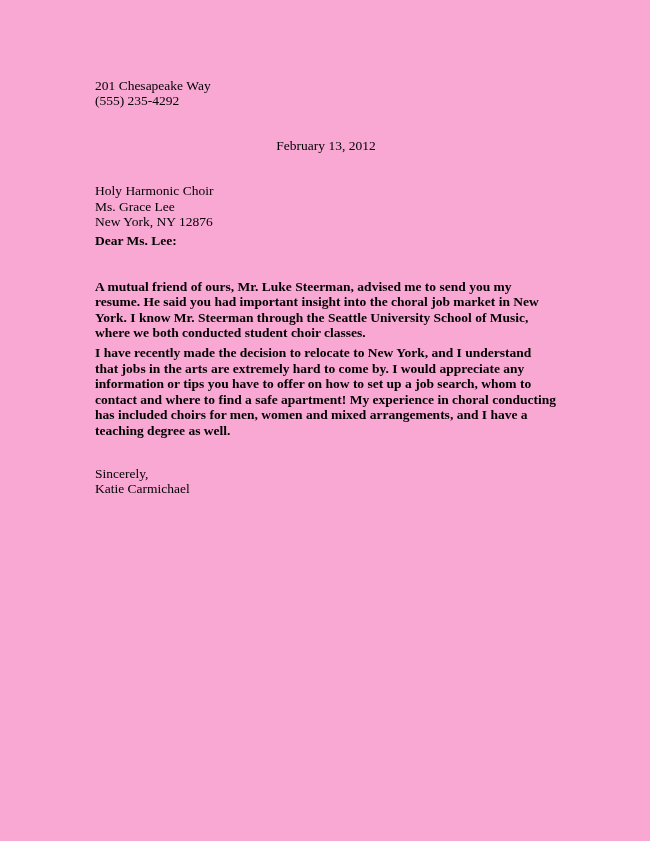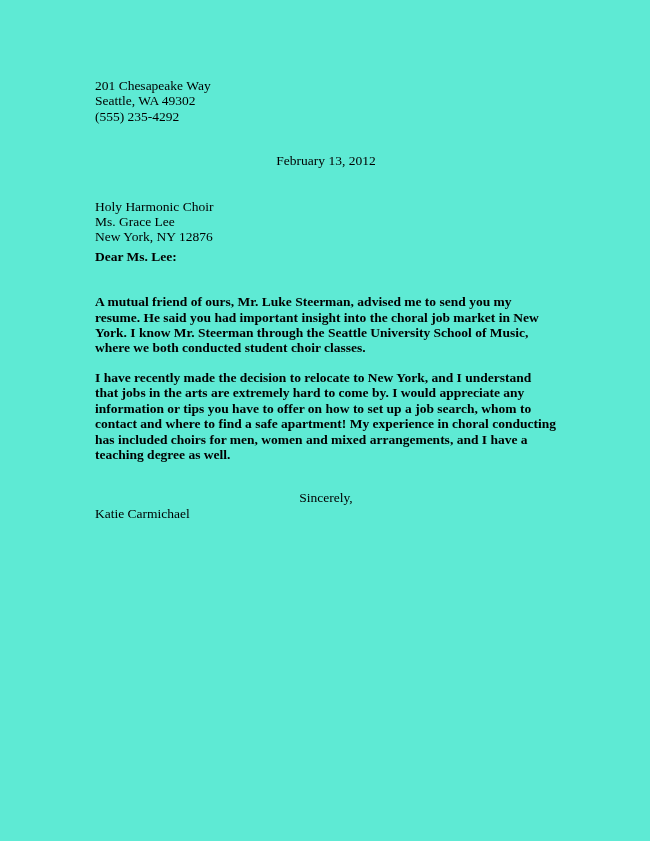--- a/index.html
+++ b/index.html
@@ -4,49 +4,48 @@
 <style>
   html, body {
     margin: 0;
     padding: 0;
     background: #ffffff;
   }
   .page {
     position: relative;
     width: 650px;
     height: 841px;
-    background: #5eead4;
+    background: #f9a8d4;
     color: #000000;
     font-family: "Liberation Serif", "DejaVu Serif", serif;
     font-size: 13.5px;
     line-height: 15.4px;
     box-sizing: border-box;
     padding: 78px 93px 12px 95px;
     overflow: hidden;
   }
   .block { margin: 0; padding: 0; }
   .block div { margin: 0; padding: 0; }
   .date-block      { margin-top: 29px; text-align: center; }
   .recipient-block { margin-top: 30px; }
   .salutation      { margin-top: 4px; font-weight: bold; }
   .para            { margin: 0; font-weight: bold; }
   .para-1          { margin-top: 30px; }
-  .para-2          { margin-top: 14px; }
+  .para-2          { margin-top: 5px; }
   .para-3          { margin-top: 13px; }
-  .closing         { margin-top: 28px; text-align: center; }
+  .closing         { margin-top: 28px; }
   .signature       { }
 </style>
 </head>
 <body>
 
 <div class="page">
 
   <div class="block sender-block">
     <div>201 Chesapeake Way</div>
-    <div>Seattle, WA 49302</div>
     <div>(555) 235-4292</div>
   </div>
 
   <div class="block date-block">February 13, 2012</div>
 
   <div class="block recipient-block">
     <div>Holy Harmonic Choir</div>
     <div>Ms. Grace Lee</div>
     <div>New York, NY 12876</div>
   </div>

